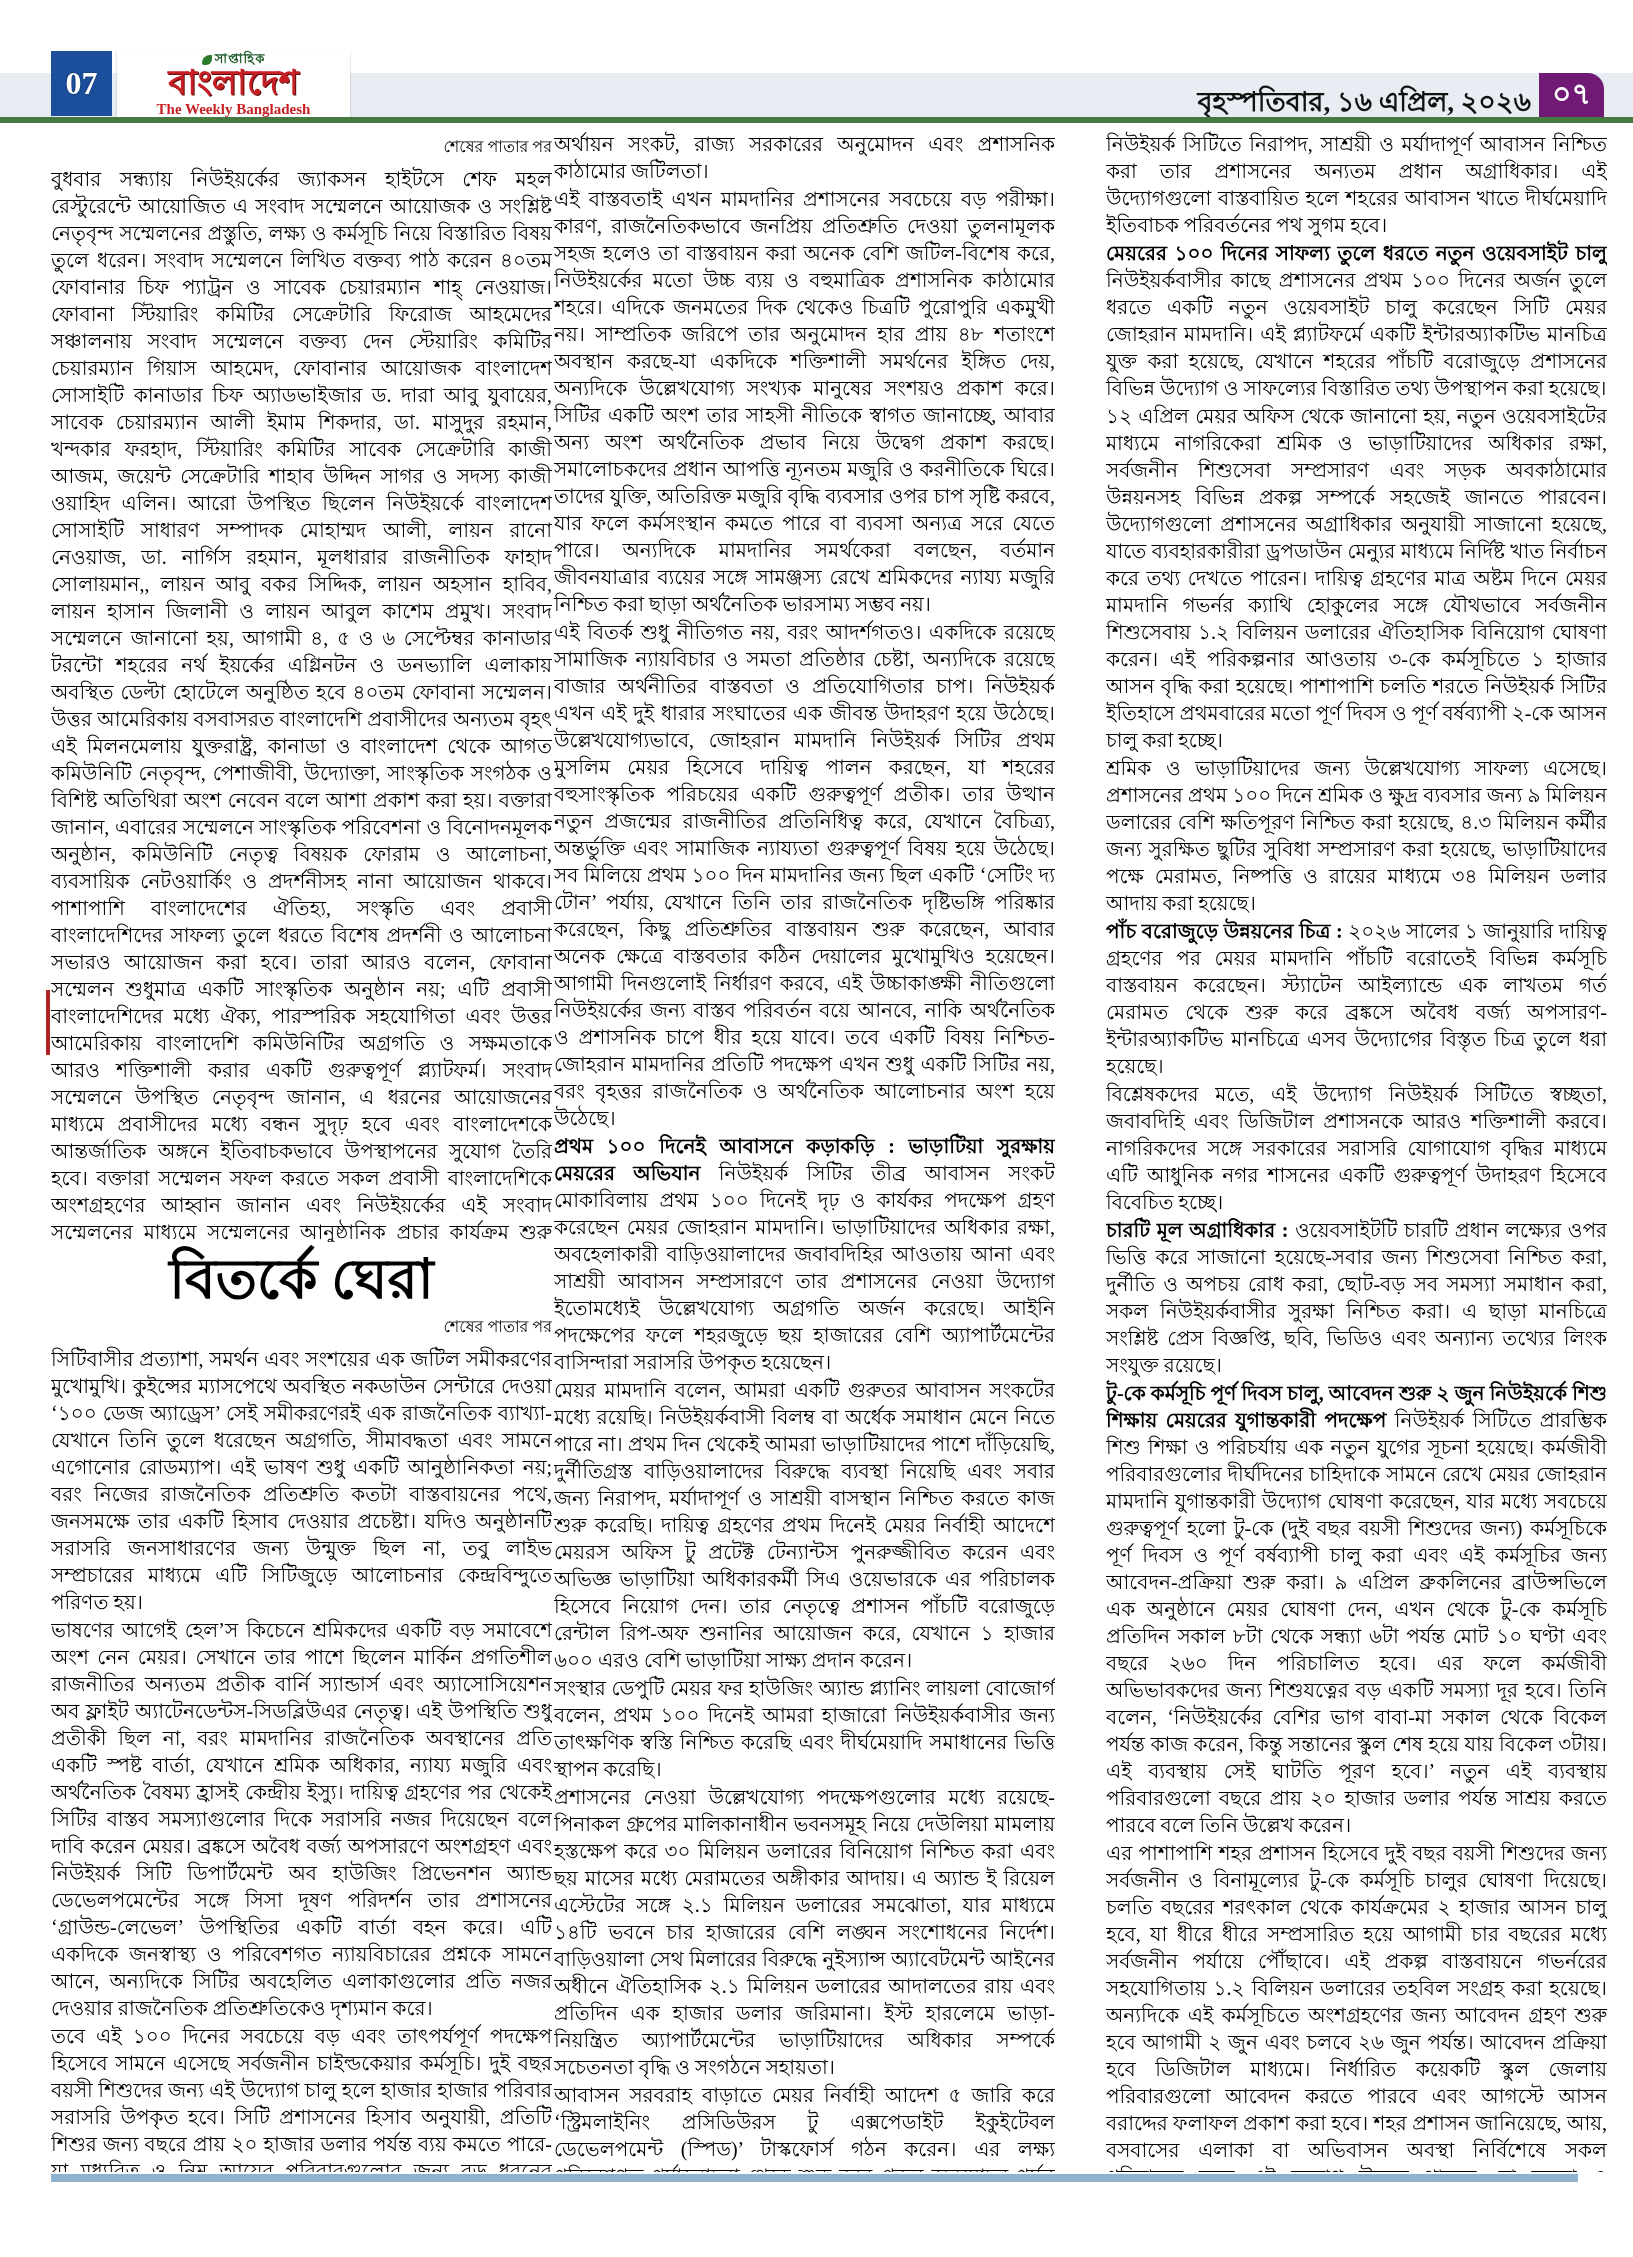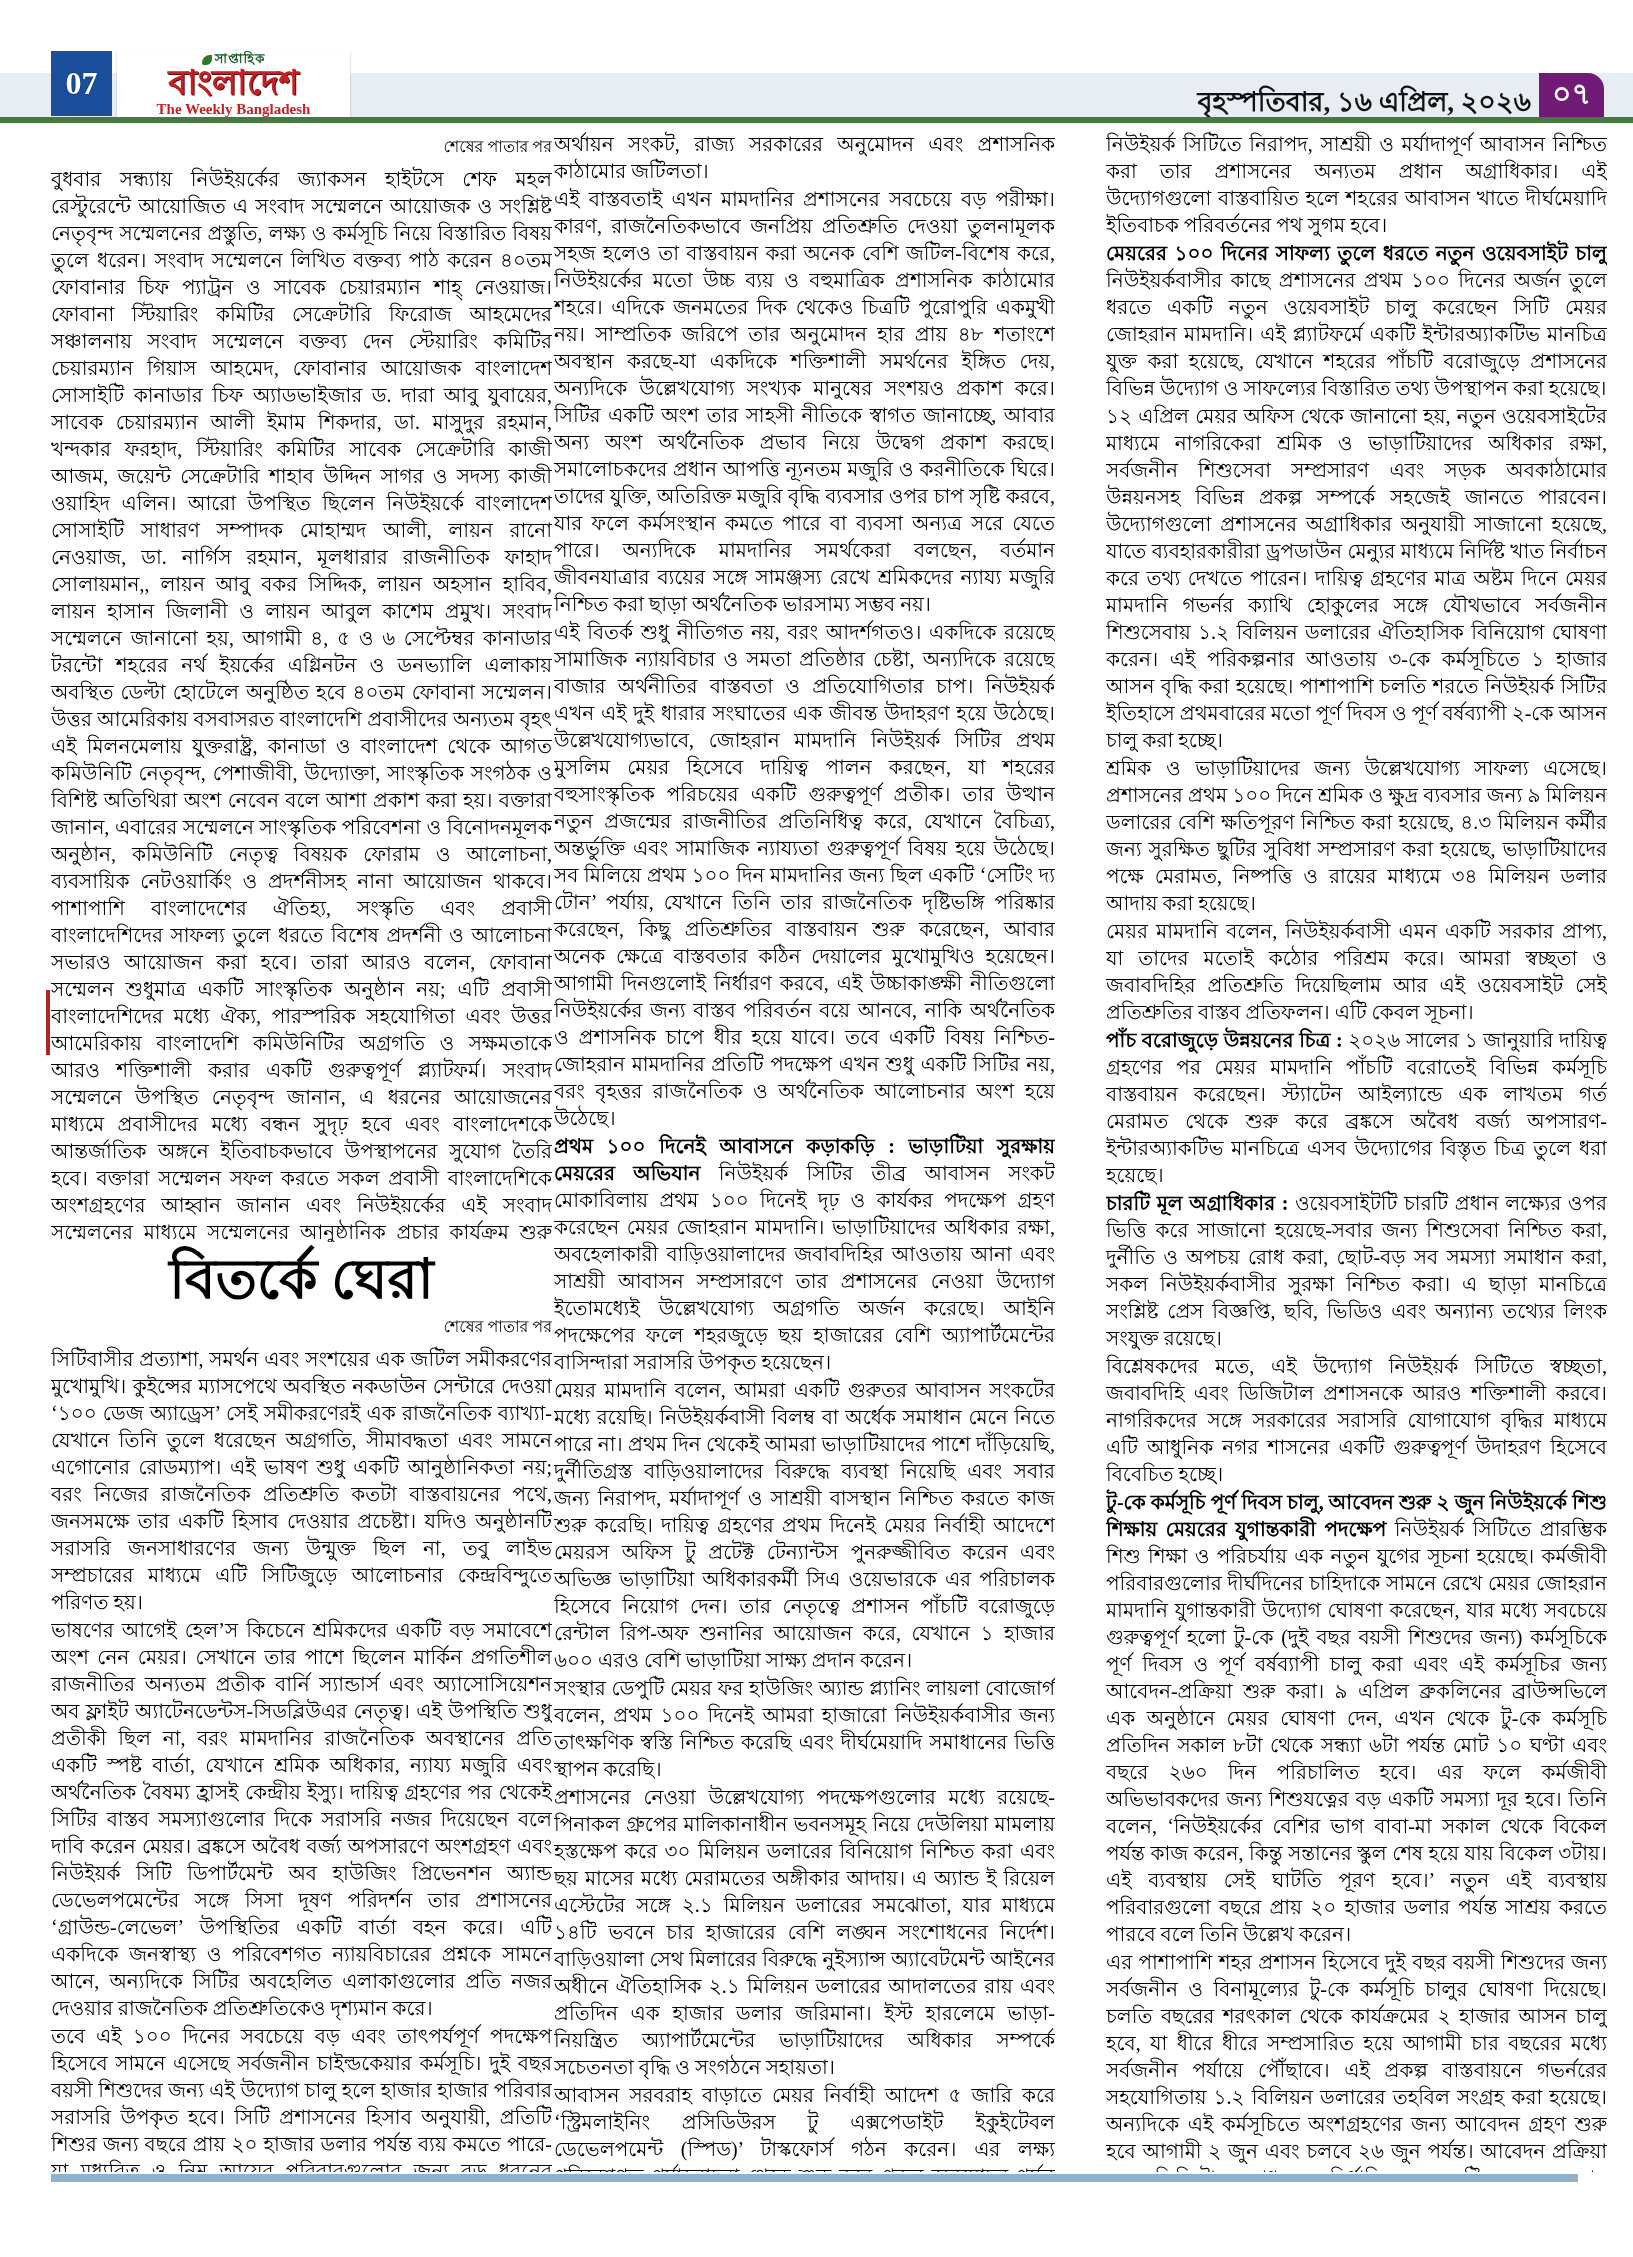--- a/index.html
+++ b/index.html
@@ -89,23 +89,22 @@
     <div class="blk p">সংস্থার ডেপুটি মেয়র ফর হাউজিং অ্যান্ড প্ল্যানিং লায়লা বোজোর্গ বলেন, প্রথম ১০০ দিনেই আমরা হাজারো নিউইয়র্কবাসীর জন্য তাৎক্ষণিক স্বস্তি নিশ্চিত করেছি এবং দীর্ঘমেয়াদি সমাধানের ভিত্তি স্থাপন করেছি।</div>
     <div class="blk p">প্রশাসনের নেওয়া উল্লেখযোগ্য পদক্ষেপগুলোর মধ্যে রয়েছে-পিনাকল গ্রুপের মালিকানাধীন ভবনসমূহ নিয়ে দেউলিয়া মামলায় হস্তক্ষেপ করে ৩০ মিলিয়ন ডলারের বিনিয়োগ নিশ্চিত করা এবং ছয় মাসের মধ্যে মেরামতের অঙ্গীকার আদায়। এ অ্যান্ড ই রিয়েল এস্টেটের সঙ্গে ২.১ মিলিয়ন ডলারের সমঝোতা, যার মাধ্যমে ১৪টি ভবনে চার হাজারের বেশি লঙ্ঘন সংশোধনের নির্দেশ। বাড়িওয়ালা সেথ মিলারের বিরুদ্ধে নুইস্যান্স অ্যাবেটমেন্ট আইনের অধীনে ঐতিহাসিক ২.১ মিলিয়ন ডলারের আদালতের রায় এবং প্রতিদিন এক হাজার ডলার জরিমানা। ইস্ট হারলেমে ভাড়া-নিয়ন্ত্রিত অ্যাপার্টমেন্টের ভাড়াটিয়াদের অধিকার সম্পর্কে সচেতনতা বৃদ্ধি ও সংগঠনে সহায়তা।</div>
     <div class="blk p">আবাসন সরবরাহ বাড়াতে মেয়র নির্বাহী আদেশ ৫ জারি করে ‘স্ট্রিমলাইনিং প্রসিডিউরস টু এক্সপেডাইট ইকুইটেবল ডেভেলপমেন্ট (স্পিড)’ টাস্কফোর্স গঠন করেন। এর লক্ষ্য পরিবেশগত পর্যালোচনা থেকে শুরু করে প্রকল্প অনুমোদন পর্যন্ত প্রক্রিয়ার বিলম্ব কমানো।</div>
   </div>
 
 <div class="col col-3">
     <div class="blk p">নিউইয়র্ক সিটিতে নিরাপদ, সাশ্রয়ী ও মর্যাদাপূর্ণ আবাসন নিশ্চিত করা তার প্রশাসনের অন্যতম প্রধান অগ্রাধিকার। এই উদ্যোগগুলো বাস্তবায়িত হলে শহরের আবাসন খাতে দীর্ঘমেয়াদি ইতিবাচক পরিবর্তনের পথ সুগম হবে।</div>
     <div class="blk p"><b>মেয়রের ১০০ দিনের সাফল্য তুলে ধরতে নতুন ওয়েবসাইট চালু </b>নিউইয়র্কবাসীর কাছে প্রশাসনের প্রথম ১০০ দিনের অর্জন তুলে ধরতে একটি নতুন ওয়েবসাইট চালু করেছেন সিটি মেয়র জোহরান মামদানি। এই প্ল্যাটফর্মে একটি ইন্টারঅ্যাকটিভ মানচিত্র যুক্ত করা হয়েছে, যেখানে শহরের পাঁচটি বরোজুড়ে প্রশাসনের বিভিন্ন উদ্যোগ ও সাফল্যের বিস্তারিত তথ্য উপস্থাপন করা হয়েছে।</div>
     <div class="blk p">১২ এপ্রিল মেয়র অফিস থেকে জানানো হয়, নতুন ওয়েবসাইটের মাধ্যমে নাগরিকেরা শ্রমিক ও ভাড়াটিয়াদের অধিকার রক্ষা, সর্বজনীন শিশুসেবা সম্প্রসারণ এবং সড়ক অবকাঠামোর উন্নয়নসহ বিভিন্ন প্রকল্প সম্পর্কে সহজেই জানতে পারবেন। উদ্যোগগুলো প্রশাসনের অগ্রাধিকার অনুযায়ী সাজানো হয়েছে, যাতে ব্যবহারকারীরা ড্রপডাউন মেন্যুর মাধ্যমে নির্দিষ্ট খাত নির্বাচন করে তথ্য দেখতে পারেন। দায়িত্ব গ্রহণের মাত্র অষ্টম দিনে মেয়র মামদানি গভর্নর ক্যাথি হোকুলের সঙ্গে যৌথভাবে সর্বজনীন শিশুসেবায় ১.২ বিলিয়ন ডলারের ঐতিহাসিক বিনিয়োগ ঘোষণা করেন। এই পরিকল্পনার আওতায় ৩-কে কর্মসূচিতে ১ হাজার আসন বৃদ্ধি করা হয়েছে। পাশাপাশি চলতি শরতে নিউইয়র্ক সিটির ইতিহাসে প্রথমবারের মতো পূর্ণ দিবস ও পূর্ণ বর্ষব্যাপী ২-কে আসন চালু করা হচ্ছে।</div>
     <div class="blk p">শ্রমিক ও ভাড়াটিয়াদের জন্য উল্লেখযোগ্য সাফল্য এসেছে। প্রশাসনের প্রথম ১০০ দিনে শ্রমিক ও ক্ষুদ্র ব্যবসার জন্য ৯ মিলিয়ন ডলারের বেশি ক্ষতিপূরণ নিশ্চিত করা হয়েছে, ৪.৩ মিলিয়ন কর্মীর জন্য সুরক্ষিত ছুটির সুবিধা সম্প্রসারণ করা হয়েছে, ভাড়াটিয়াদের পক্ষে মেরামত, নিষ্পত্তি ও রায়ের মাধ্যমে ৩৪ মিলিয়ন ডলার আদায় করা হয়েছে।</div>
-    <div class="blk p">মেয়র মামদানি বলেন, নিউইয়র্কবাসী এমন একটি সরকার প্রাপ্য, যা তাদের মতোই কঠোর পরিশ্রম করে। আমরা স্বচ্ছতা ও জবাবদিহির প্রতিশ্রুতি দিয়েছিলাম আর এই ওয়েবসাইট সেই প্রতিশ্রুতির বাস্তব প্রতিফলন। এটি কেবল সূচনা।</div>
     <div class="blk p"><b>পাঁচ বরোজুড়ে উন্নয়নের চিত্র : </b>২০২৬ সালের ১ জানুয়ারি দায়িত্ব গ্রহণের পর মেয়র মামদানি পাঁচটি বরোতেই বিভিন্ন কর্মসূচি বাস্তবায়ন করেছেন। স্ট্যাটেন আইল্যান্ডে এক লাখতম গর্ত মেরামত থেকে শুরু করে ব্রঙ্কসে অবৈধ বর্জ্য অপসারণ-ইন্টারঅ্যাকটিভ মানচিত্রে এসব উদ্যোগের বিস্তৃত চিত্র তুলে ধরা হয়েছে।</div>
+    <div class="blk p">বিশ্লেষকদের মতে, এই উদ্যোগ নিউইয়র্ক সিটিতে স্বচ্ছতা, জবাবদিহি এবং ডিজিটাল প্রশাসনকে আরও শক্তিশালী করবে। নাগরিকদের সঙ্গে সরকারের সরাসরি যোগাযোগ বৃদ্ধির মাধ্যমে এটি আধুনিক নগর শাসনের একটি গুরুত্বপূর্ণ উদাহরণ হিসেবে বিবেচিত হচ্ছে।</div>
     <div class="blk p"><b>চারটি মূল অগ্রাধিকার : </b>ওয়েবসাইটটি চারটি প্রধান লক্ষ্যের ওপর ভিত্তি করে সাজানো হয়েছে-সবার জন্য শিশুসেবা নিশ্চিত করা, দুর্নীতি ও অপচয় রোধ করা, ছোট-বড় সব সমস্যা সমাধান করা, সকল নিউইয়র্কবাসীর সুরক্ষা নিশ্চিত করা। এ ছাড়া মানচিত্রে সংশ্লিষ্ট প্রেস বিজ্ঞপ্তি, ছবি, ভিডিও এবং অন্যান্য তথ্যের লিংক সংযুক্ত রয়েছে।</div>
-    <div class="blk p">বিশ্লেষকদের মতে, এই উদ্যোগ নিউইয়র্ক সিটিতে স্বচ্ছতা, জবাবদিহি এবং ডিজিটাল প্রশাসনকে আরও শক্তিশালী করবে। নাগরিকদের সঙ্গে সরকারের সরাসরি যোগাযোগ বৃদ্ধির মাধ্যমে এটি আধুনিক নগর শাসনের একটি গুরুত্বপূর্ণ উদাহরণ হিসেবে বিবেচিত হচ্ছে।</div>
     <div class="blk p"><b>টু-কে কর্মসূচি পূর্ণ দিবস চালু, আবেদন শুরু ২ জুন নিউইয়র্কে শিশু শিক্ষায় মেয়রের যুগান্তকারী পদক্ষেপ </b>নিউইয়র্ক সিটিতে প্রারম্ভিক শিশু শিক্ষা ও পরিচর্যায় এক নতুন যুগের সূচনা হয়েছে। কর্মজীবী পরিবারগুলোর দীর্ঘদিনের চাহিদাকে সামনে রেখে মেয়র জোহরান মামদানি যুগান্তকারী উদ্যোগ ঘোষণা করেছেন, যার মধ্যে সবচেয়ে গুরুত্বপূর্ণ হলো টু-কে (দুই বছর বয়সী শিশুদের জন্য) কর্মসূচিকে পূর্ণ দিবস ও পূর্ণ বর্ষব্যাপী চালু করা এবং এই কর্মসূচির জন্য আবেদন-প্রক্রিয়া শুরু করা। ৯ এপ্রিল ব্রুকলিনের ব্রাউন্সভিলে এক অনুষ্ঠানে মেয়র ঘোষণা দেন, এখন থেকে টু-কে কর্মসূচি প্রতিদিন সকাল ৮টা থেকে সন্ধ্যা ৬টা পর্যন্ত মোট ১০ ঘণ্টা এবং বছরে ২৬০ দিন পরিচালিত হবে। এর ফলে কর্মজীবী অভিভাবকদের জন্য শিশুযত্নের বড় একটি সমস্যা দূর হবে। তিনি বলেন, ‘নিউইয়র্কের বেশির ভাগ বাবা-মা সকাল থেকে বিকেল পর্যন্ত কাজ করেন, কিন্তু সন্তানের স্কুল শেষ হয়ে যায় বিকেল ৩টায়। এই ব্যবস্থায় সেই ঘাটতি পূরণ হবে।’ নতুন এই ব্যবস্থায় পরিবারগুলো বছরে প্রায় ২০ হাজার ডলার পর্যন্ত সাশ্রয় করতে পারবে বলে তিনি উল্লেখ করেন।</div>
     <div class="blk p">এর পাশাপাশি শহর প্রশাসন হিসেবে দুই বছর বয়সী শিশুদের জন্য সর্বজনীন ও বিনামূল্যের টু-কে কর্মসূচি চালুর ঘোষণা দিয়েছে। চলতি বছরের শরৎকাল থেকে কার্যক্রমের ২ হাজার আসন চালু হবে, যা ধীরে ধীরে সম্প্রসারিত হয়ে আগামী চার বছরের মধ্যে সর্বজনীন পর্যায়ে পৌঁছাবে। এই প্রকল্প বাস্তবায়নে গভর্নরের সহযোগিতায় ১.২ বিলিয়ন ডলারের তহবিল সংগ্রহ করা হয়েছে। অন্যদিকে এই কর্মসূচিতে অংশগ্রহণের জন্য আবেদন গ্রহণ শুরু হবে আগামী ২ জুন এবং চলবে ২৬ জুন পর্যন্ত। আবেদন প্রক্রিয়া হবে ডিজিটাল মাধ্যমে। নির্ধারিত কয়েকটি স্কুল জেলায় পরিবারগুলো আবেদন করতে পারবে এবং আগস্টে আসন বরাদ্দের ফলাফল প্রকাশ করা হবে। শহর প্রশাসন জানিয়েছে, আয়, বসবাসের এলাকা বা অভিবাসন অবস্থা নির্বিশেষে সকল পরিবারের জন্য এই সুযোগ উন্মুক্ত থাকবে- যা সমতা ও অন্তর্ভুক্তির দৃষ্টিকোণ থেকে একটি বড় পদক্ষেপ। আবেদন-প্রক্রিয়াকে আরও আকর্ষণীয় ও জনসম্পৃক্ত করতে চালু করা হয়েছে একটি ব্যতিক্রমী উদ্যোগ-নগরব্যাপী জিঙ্গল প্রতিযোগিতা। এতে অংশগ্রহণকারীরা ১৫ বা ৩০ সেকেন্ডের মৌলিক জিঙ্গল তৈরি করে জমা দিতে পারবেন। সেরা জিঙ্গলটি নিউইয়র্ক সিটির টু-কে কর্মসূচির অফিশিয়াল থিম সং হিসেবে রেডিওতে সম্প্রচারিত হবে। জনপ্রিয় র‌্যাপার কার্ডি বি এই উদ্যোগে যুক্ত হয়ে সচেতনতা বাড়ানোর আহ্বান জানিয়েছেন। তিনি বলেন, ‘শিশু পরিচর্যার অভাব অনেক নারীর অগ্রযাত্রার পথে বড় বাধা হয়ে দাঁড়ায়। এই উদ্যোগ সেই বাধা দূর করবে।’ শিক্ষাসংশ্লিষ্ট কর্মকর্তারাও এই কর্মসূচিকে যুগান্তকারী হিসেবে দেখছেন। নিউইয়র্ক সিটি পাবলিক স্কুলসের চ্যান্সেলর কামার সামুয়েলস বলেন, এটি শিশুদের ভাষা, সামাজিক ও মানসিক বিকাশে শক্ত ভিত গড়ে তুলবে। একই সঙ্গে কর্মজীবী পরিবারগুলো পাবে নির্ভরযোগ্য সহায়তা। মেয়র মামদানি ইঙ্গিত দিয়েছেন, ভবিষ্যতে থ্রি-কে ও ফোর-কে কর্মসূচিকেও একইভাবে পূর্ণ দিবস ও পূর্ণ বর্ষ মডেলে আনার পরিকল্পনা রয়েছে।</div>
   </div>
 
 <div class="red-tick"></div>
 <div class="bottom-bar"></div>
 
 
 </body></html>

